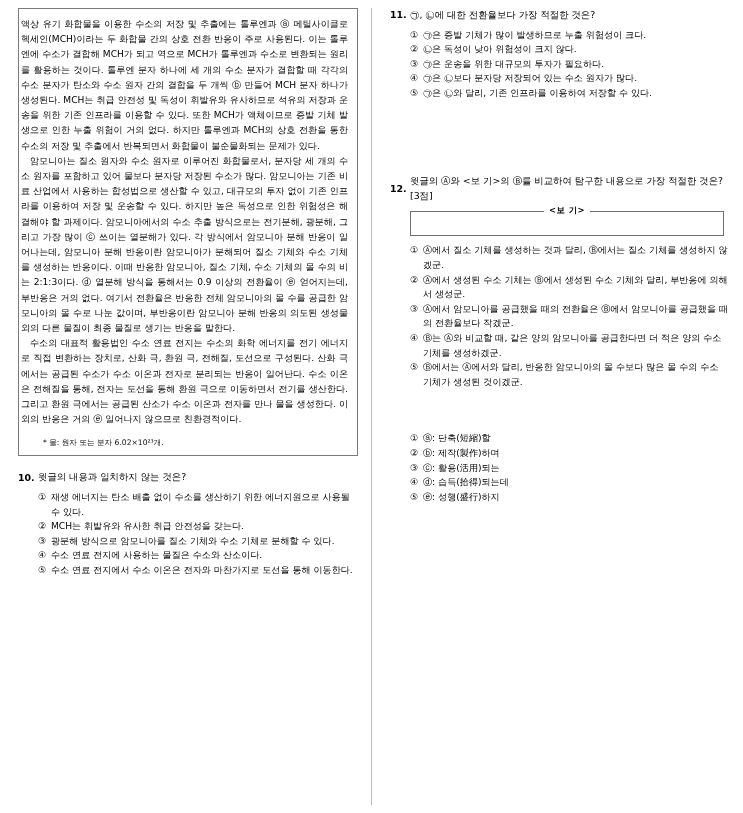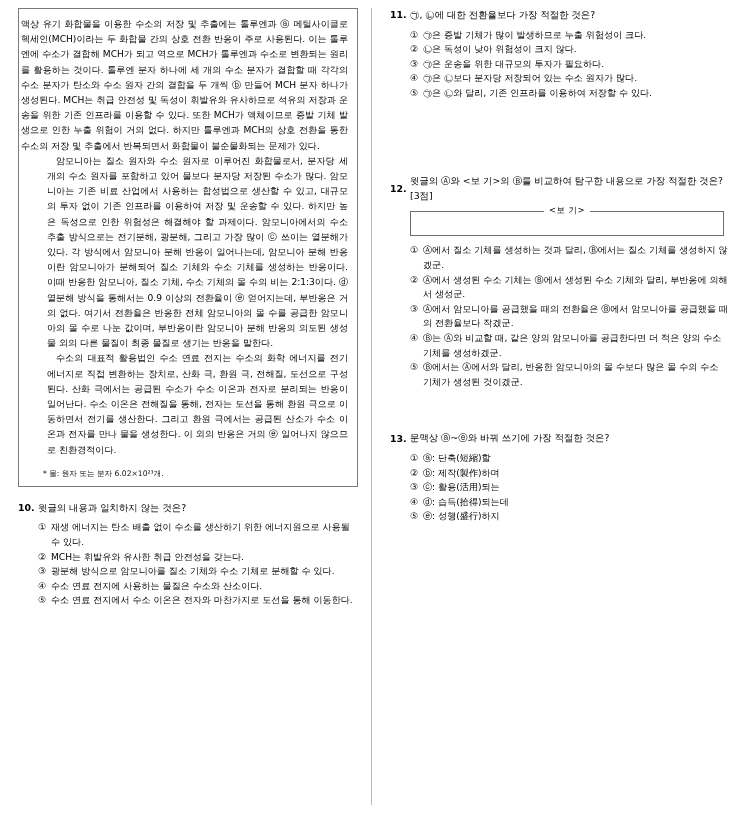--- a/index.html
+++ b/index.html
@@ -44,21 +44,21 @@
     box-sizing: border-box;
   }
   .p {
     font-size: 9.1px;
     line-height: 15.2px;
     text-align: justify;
     text-justify: inter-character;
     margin: 0 0 0 0;
     word-break: break-all;
   }
-  .p + .p { text-indent: 9px; margin-left: 26px; }
+  .p + .p { text-indent: 9px; }
   .p.first { text-indent: 0; }
   .footnote {
     font-size: 7.6px;
     line-height: 12px;
     margin-top: 10px;
     color: #111;
     margin-left: 22px;
   }
 
   .q-block { margin-top: 14px; }
@@ -100,20 +100,21 @@
     word-break: break-all;
   }
   .bogi-wrap {
     margin-top: 8px;
     margin-left: 20px;
     margin-right: 6px;
     border: 1px solid #6f6f6f;
     position: relative;
     padding: 14px 2px 9px 10px;
     box-sizing: border-box;
+    font-weight: bold;
   }
   .bogi-label {
     position: absolute;
     top: -7px;
     left: 50%;
     transform: translateX(-50%);
     background: #ffffff;
     padding: 0 5px;
     font-size: 8.4px;
     letter-spacing: 0.5px;
@@ -237,24 +238,20 @@
         <div class="choice">
           <span class="circ">⑤</span>
           <span class="ctext">Ⓑ에서는 Ⓐ에서와 달리, 반응한 암모니아의 몰 수보다 많은 몰 수의 수소 기체가 생성된 것이겠군.</span>
         </div>
       </div>
     </div>
 
     <div class="spacer-28"></div>
 
     <div class="q-block">
-      <div class="q-head">
-        <span class="q-num">13.</span>
-        <span class="q-text">문맥상 ⓐ~ⓔ와 바꿔 쓰기에 가장 적절한 것은?</span>
-      </div>
       <div class="choices">
         <div class="choice">
           <span class="circ">①</span>
           <span class="ctext">ⓐ: 단축(短縮)할</span>
         </div>
         <div class="choice">
           <span class="circ">②</span>
           <span class="ctext">ⓑ: 제작(製作)하며</span>
         </div>
         <div class="choice">

